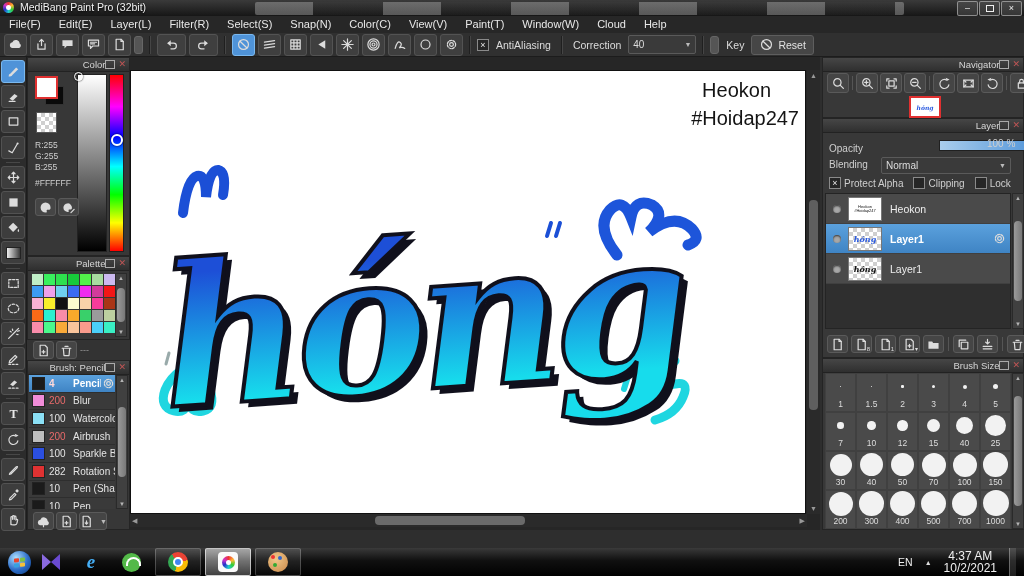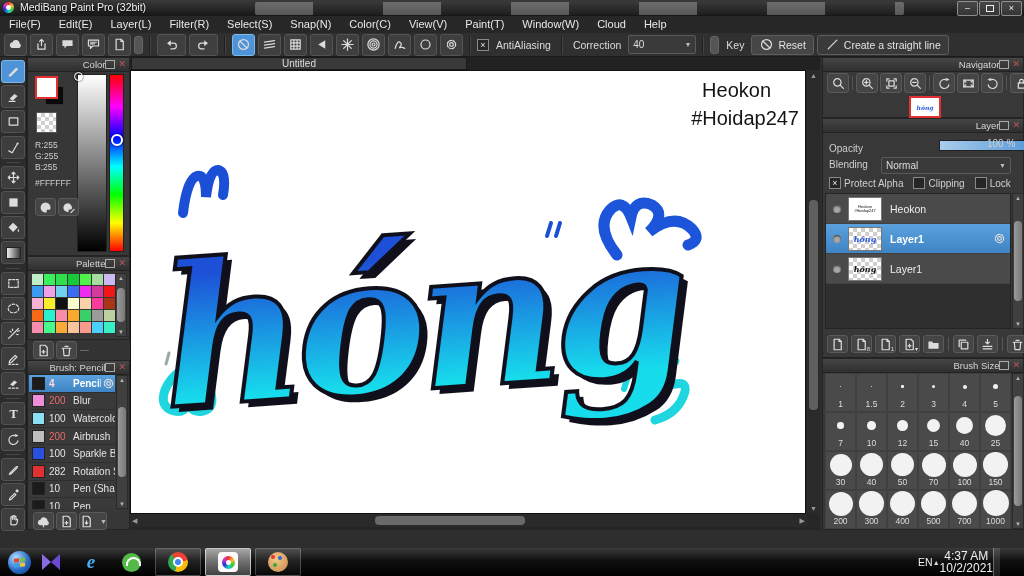--- a/index.html
+++ b/index.html
@@ -160,21 +160,21 @@
     border-radius:8px 8px 0 0;}
   .chrome{width:20px;height:20px;border-radius:50%;position:relative;
     background:conic-gradient(from -40deg,#ea4335 0 33%,#fbbc05 33% 66%,#34a853 66% 100%);}
   .chrome i{position:absolute;left:5px;top:5px;width:10px;height:10px;border-radius:50%;
     background:#4285f4;border:2px solid #fff;box-sizing:border-box;}
   .mbicon{width:20px;height:20px;border-radius:4px;background:#fafafa;display:flex;align-items:center;justify-content:center;}
   .mbicon i{width:13px;height:13px;border-radius:50%;background:conic-gradient(#e33,#fb3,#3c3,#2cc,#23c,#c3c,#e33);position:relative;}
   .mbicon i:after{content:"";position:absolute;left:4px;top:4px;width:5px;height:5px;border-radius:50%;background:#fff;}
   .paint{width:20px;height:20px;border-radius:50%;background:radial-gradient(circle at 40% 35%,#f0c78a,#c98848);position:relative;}
   .paint i{position:absolute;width:4px;height:4px;border-radius:50%;}
-  #tk-right{margin-left:auto;display:flex;align-items:center;gap:0;padding-right:24px;}
+  #tk-right{margin-left:auto;display:flex;align-items:center;gap:12px;padding-right:8px;}
   #tk-lang{font-size:10.5px;color:#eee;}
   #tk-caret{font-size:7px;color:#ddd;}
   #tk-clock{font-size:12px;color:#f0f0f0;text-align:center;line-height:12px;}
   #showdesk{width:6px;height:28px;background:rgba(255,255,255,.12);border-left:1px solid rgba(255,255,255,.3);}
 </style>
 </head>
 <body>
 
 <div id="screen">
 
@@ -320,28 +320,20 @@
     <span class="knob"></span>
     <span class="tb-label">Key</span>
     <span class="cmdbtn">
       <span id="reset-ic">
           <svg class="ic" viewBox="0 0 16 16">
             <circle cx="8" cy="8" r="5.3" stroke-width="1.9"></circle>
             <path d="M4.3 4.5l7.4 7.2" stroke-width="1.9"></path>
           </svg>
         </span>
         <span>Reset</span>
-    </span>
-    <span class="cmdbtn" style="background:#3a3a3a">
-      <span id="line-ic">
-          <svg class="ic" viewBox="0 0 16 16">
-            <path d="M3.4 12.6 12.6 3.4" stroke-width="1.8"></path>
-          </svg>
-        </span>
-        <span>Create a straight line</span>
     </span>
   </div>
 
   <div class="abs" id="toolscol">
       <div class="tool sel">
         <svg class="ic" viewBox="0 0 16 16">
           <path class="f" d="M2.8 13.2q-.2-2.6 2-3.2l6-6.4 2.2 2-6.2 6.2q-.4 2-4 1.4z"></path>
         </svg>
       </div>
       <div class="tool">
@@ -624,25 +616,20 @@
               <path d="M4.4 2.4h5.2l2.4 2.4v8.8H4.4z"></path>
               <path d="M8 7.4v3.4M6.6 9.4 8 10.8l1.4-1.4"></path>
             </svg>
           </span>
           <span class="caret">▼</span>
         </div>
     </div>
   </div>
 
   <div class="abs" id="canvasarea">
-    <div class="abs" id="tabbar">
-      <div class="abs" id="tab">
-          <span>Untitled</span>
-        </div>
-    </div>
     <div class="abs" id="whitecanvas">
       <svg width="676" height="444" viewBox="0 0 676 444">
         <defs>
           <linearGradient id="wordg" x1="0" y1="0" x2="0" y2="1">
             <stop offset="0.22" stop-color="#1d4fd7"></stop>
             <stop offset="0.78" stop-color="#17dcec"></stop>
           </linearGradient>
         </defs>
         <text id="sig1" x="640" y="26" text-anchor="end" font-size="20" fill="#141414" font-family="Liberation Sans, sans-serif">Heokon</text>
         <text id="sig2" x="668" y="54" text-anchor="end" font-size="20" fill="#141414" font-family="Liberation Sans, sans-serif">#Hoidap247</text>

